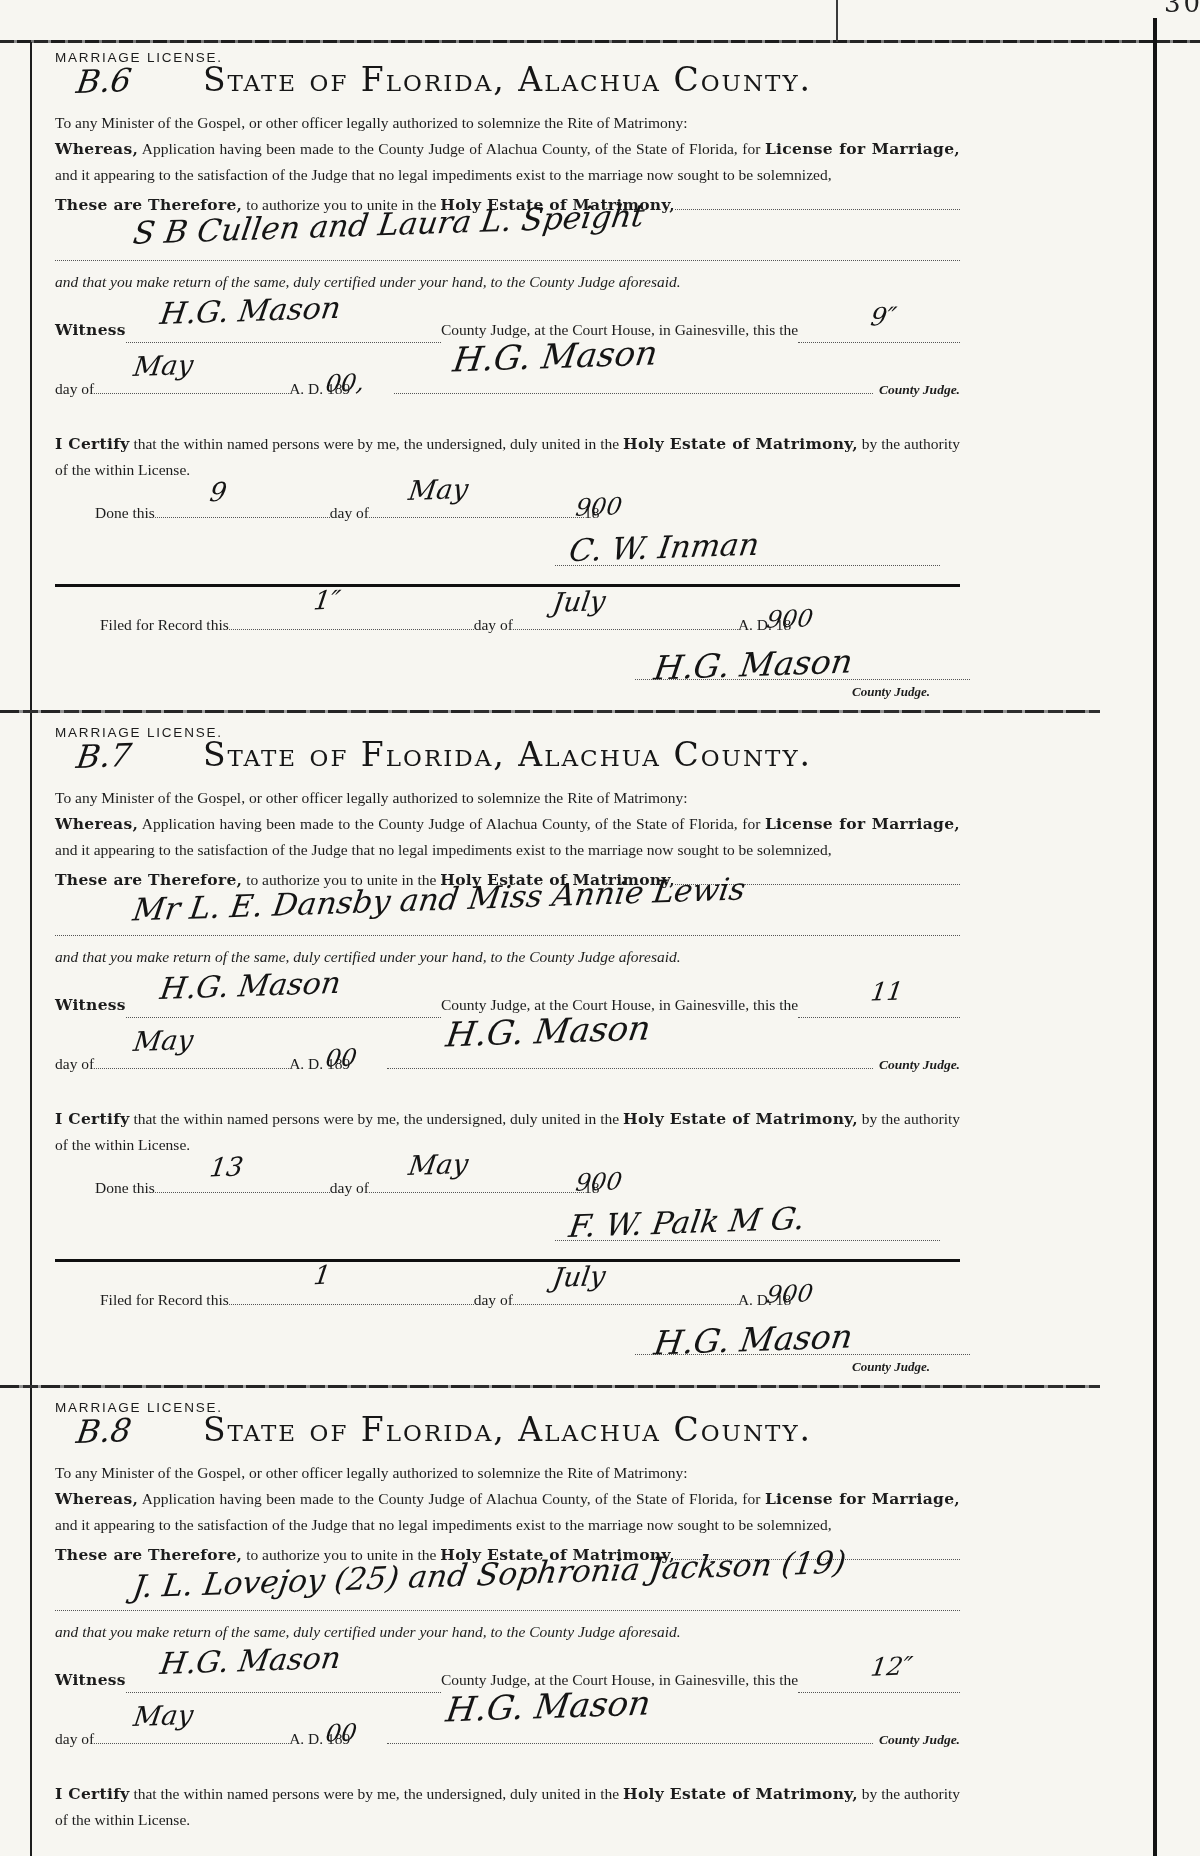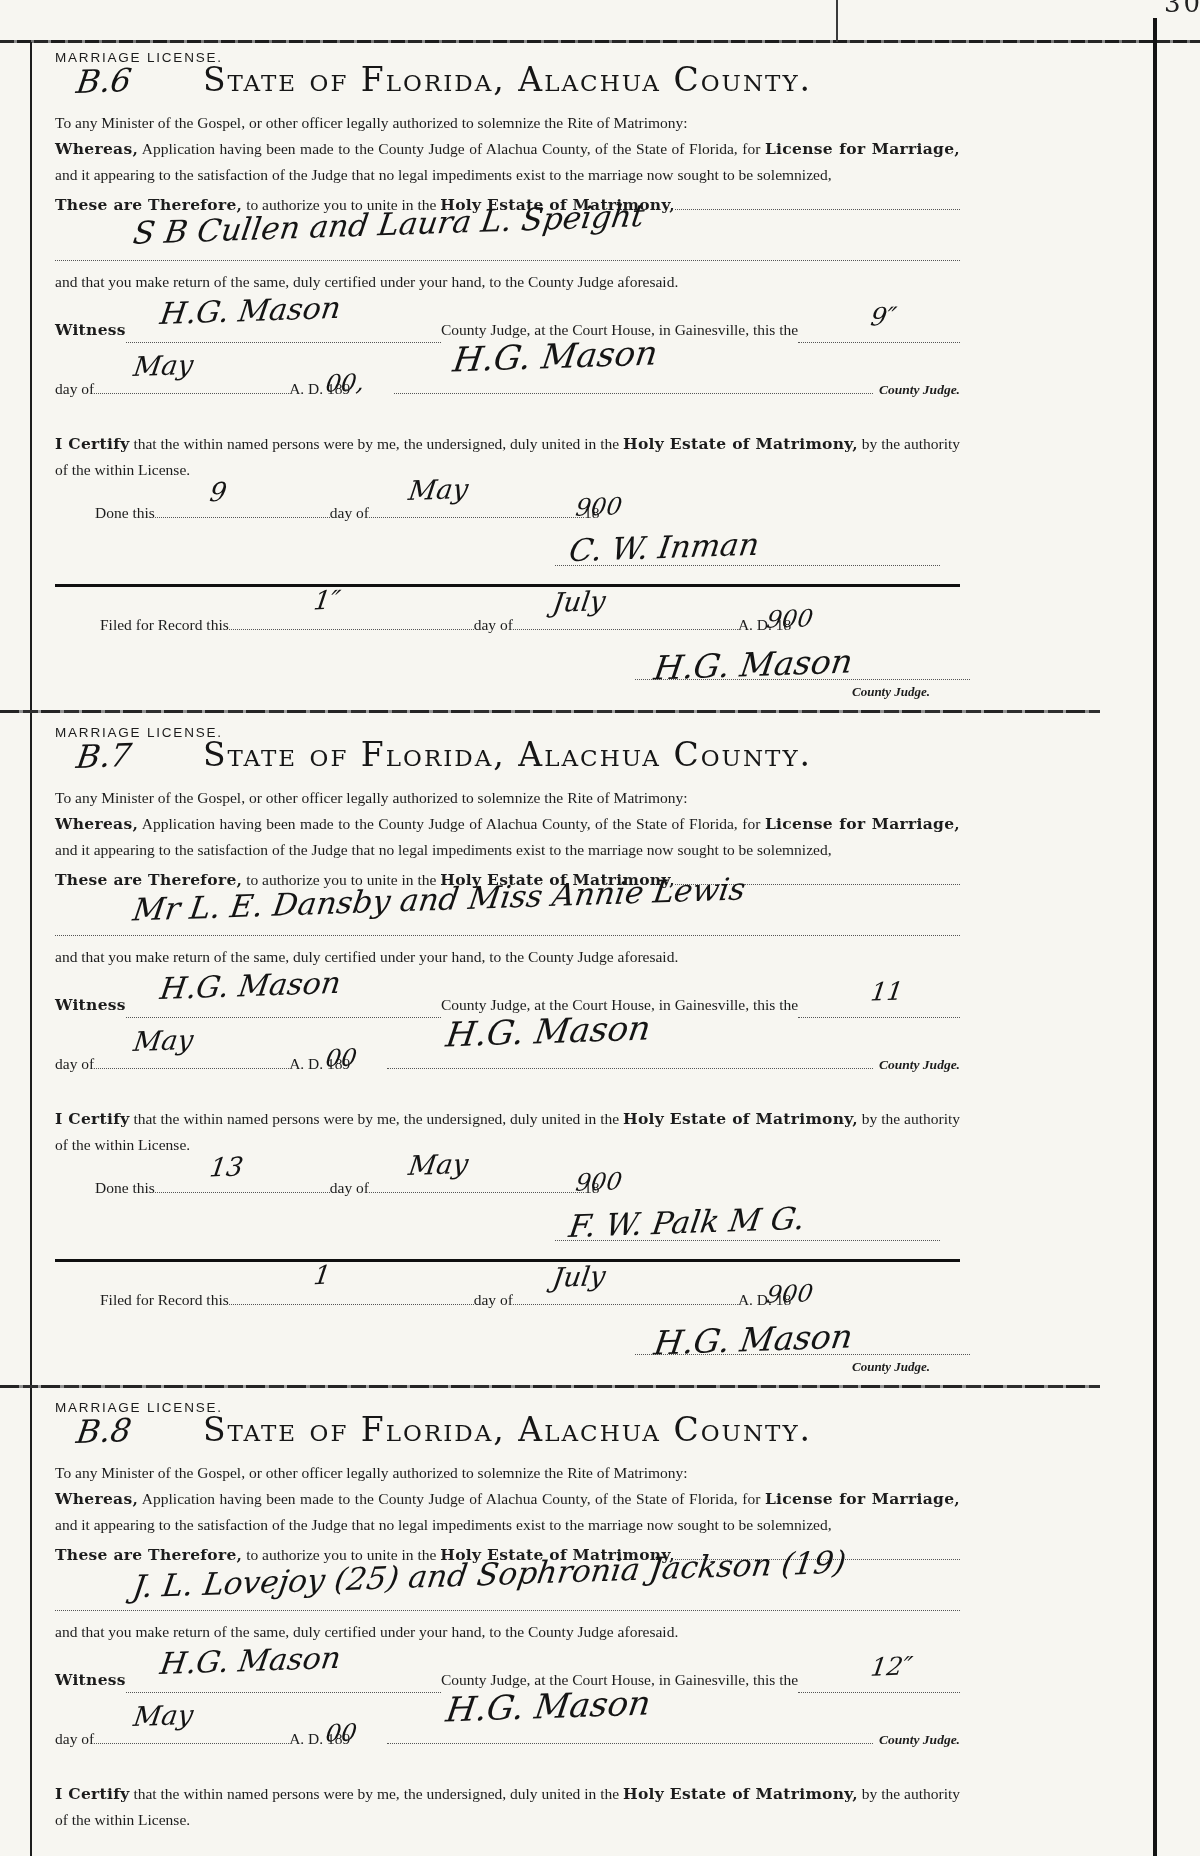--- a/index.html
+++ b/index.html
@@ -46,21 +46,21 @@
   .hw{font-family:"DejaVu Serif",serif;font-style:italic;white-space:nowrap;display:inline-block;color:#141414;}
   .sk{transform:skewX(-10deg) rotate(-2deg);}
 
   .lead{border-bottom:1px dotted #555;display:inline-block;position:relative;height:16px;vertical-align:baseline;}
   .flexlead{flex:1;border-bottom:1px dotted #555;position:relative;height:16px;}
 
   .therefore-row{display:flex;align-items:baseline;margin-top:4px;}
   .couple-row{border-bottom:1px dotted #555;height:40px;position:relative;margin-top:2px;}
   .hw-couple{position:absolute;left:80px;top:-14px;font-size:31px;}
 
-  .return-line{margin-top:8px;}
+  .return-line{margin-top:8px;font-style:italic;}
 
   .witness-row{display:flex;align-items:flex-end;margin-top:22px;}
   .wit-lead{width:315px;}
   .hw-witsig{position:absolute;left:35px;top:-28px;font-size:30px;}
   .hw-daynum{position:absolute;left:45%;top:-22px;font-size:25px;}
 
   .dayof-row{display:flex;align-items:baseline;margin-top:30px;height:44px;}
   .month-lead{width:195px;}
   .hw-month{position:absolute;left:40px;top:-24px;font-size:27px;}
   .hw-year{margin-left:-24px;font-size:24px;position:relative;top:-3px;}

